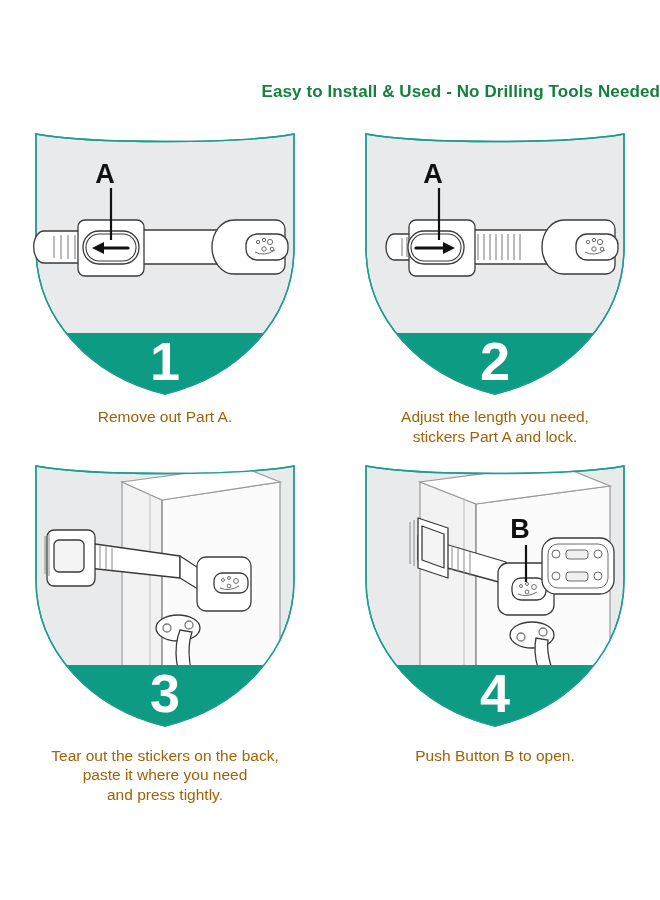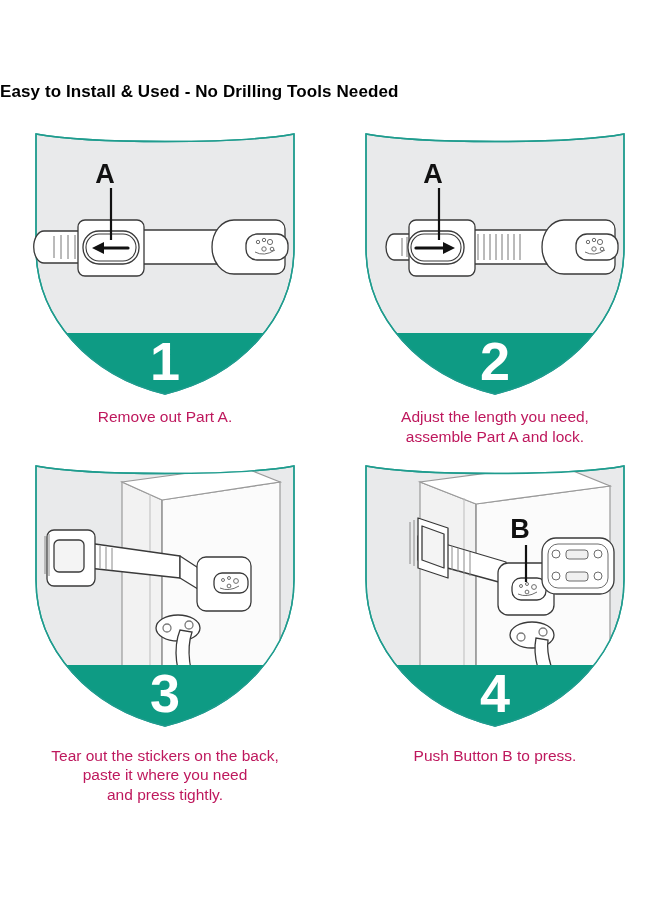--- a/index.html
+++ b/index.html
@@ -15,25 +15,25 @@
     font-family: "Liberation Sans", sans-serif;
     color: #1a1a1a;
   }
 
   
   .title {
     position: absolute;
     top: 82px;
     left: 0;
     width: 660px;
-    text-align: left;
+    text-align: right;
     font-size: 17px;
     font-weight: bold;
     letter-spacing: 0.1px;
-    color: #000000;
+    color: #15803d;
     white-space: nowrap;
   }
 
   
   .steps {
     position: absolute;
     top: 128px;
     left: 0;
     width: 660px;
   }
@@ -58,21 +58,21 @@
     width: 270px;
     height: 272px;
   }
 
   .caption {
     margin-top: 7px;
     width: 310px;
     text-align: center;
     font-size: 15.5px;
     line-height: 1.28;
-    color: #be185d;
+    color: #a16207;
   }
   .row2 .caption { margin-top: 14px; }
 
   .row2 { margin-top: 13px; }
 </style>
 </head>
 <body>
 
 <div class="title">Easy to Install &amp; Used - No Drilling Tools Needed</div>
 
@@ -216,21 +216,21 @@
 
           <g>
             <line x1="79" y1="60" x2="79" y2="112" stroke="#111" stroke-width="2.2"></line>
           </g>
           <text x="73" y="55" font-family="Liberation Sans, sans-serif" font-size="27" font-weight="bold" fill="#111" text-anchor="middle">A</text>
 
           <text x="135" y="252" font-family="Liberation Sans, sans-serif" font-size="54" font-weight="bold" fill="#ffffff" text-anchor="middle">2</text>
         </svg>
       </div>
       <div class="caption" style="white-space: pre-line;">Adjust the length you need,
-assemble Part A and lock.</div>
+stickers Part A and lock.</div>
     </div>
   </div>
 
   <div class="row row2">
 
     <div class="cell">
       <div class="shield-wrap">
         <svg viewBox="0 0 270 272" xmlns="http://www.w3.org/2000/svg">
           <defs>
             <clipPath id="clip3">
@@ -370,16 +370,16 @@
           <path d="M6,6 C60,16 210,16 264,6 L264,120 C264,190 210,248 135,266 C60,248 6,190 6,120 Z" fill="none" stroke="#1f9c8e" stroke-width="1.4"></path>
 
           <g>
             <line x1="166" y1="85" x2="166" y2="122" stroke="#111" stroke-width="2.2"></line>
           </g>
           <text x="160" y="78" font-family="Liberation Sans, sans-serif" font-size="27" font-weight="bold" fill="#111" text-anchor="middle">B</text>
 
           <text x="135" y="252" font-family="Liberation Sans, sans-serif" font-size="54" font-weight="bold" fill="#ffffff" text-anchor="middle">4</text>
         </svg>
       </div>
-      <div class="caption">Push Button B to press.</div>
+      <div class="caption">Push Button B to open.</div>
     </div>
   </div>
 </div>
 
 </body></html>

